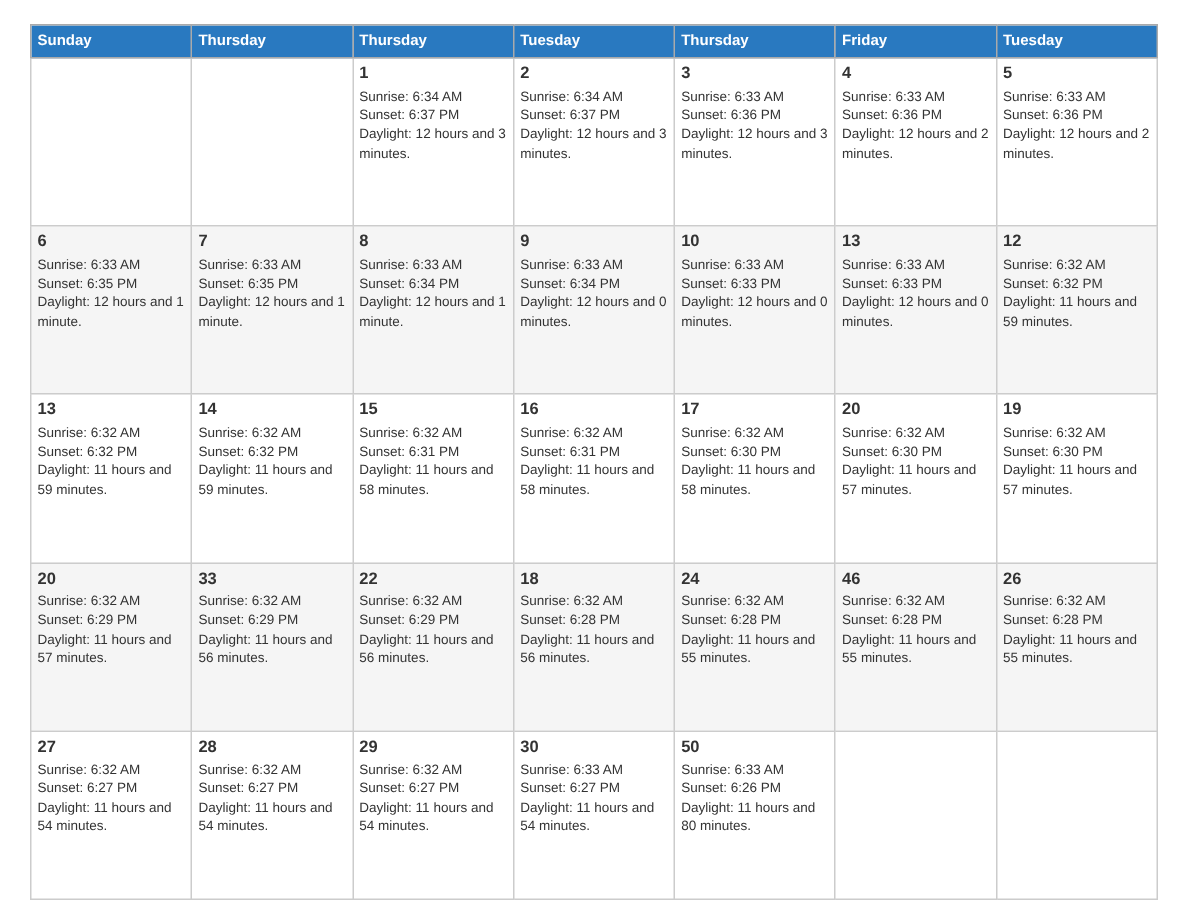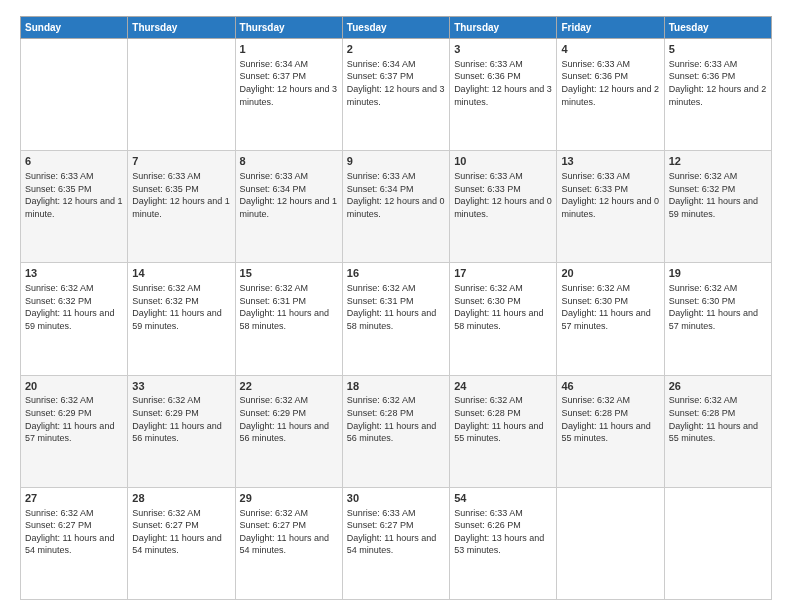--- a/index.html
+++ b/index.html
@@ -236,21 +236,21 @@
           </td>
           <td>
             <span class="day-num">29</span>
             <div class="cell-content"><span>Sunrise: 6:32 AM</span><br><span>Sunset: 6:27 PM</span><br><span>Daylight: 11 hours and 54 minutes.</span></div>
           </td>
           <td>
             <span class="day-num">30</span>
             <div class="cell-content"><span>Sunrise: 6:33 AM</span><br><span>Sunset: 6:27 PM</span><br><span>Daylight: 11 hours and 54 minutes.</span></div>
           </td>
           <td>
-            <span class="day-num">54</span>
-            <div class="cell-content"><span>Sunrise: 6:33 AM</span><br><span>Sunset: 6:26 PM</span><br><span>Daylight: 13 hours and 53 minutes.</span></div>
+            <span class="day-num">50</span>
+            <div class="cell-content"><span>Sunrise: 6:33 AM</span><br><span>Sunset: 6:26 PM</span><br><span>Daylight: 11 hours and 80 minutes.</span></div>
           </td>
           <td></td>
           <td></td>
         </tr>
       </tbody>
   </table>
 </div>
 
 </body></html>

